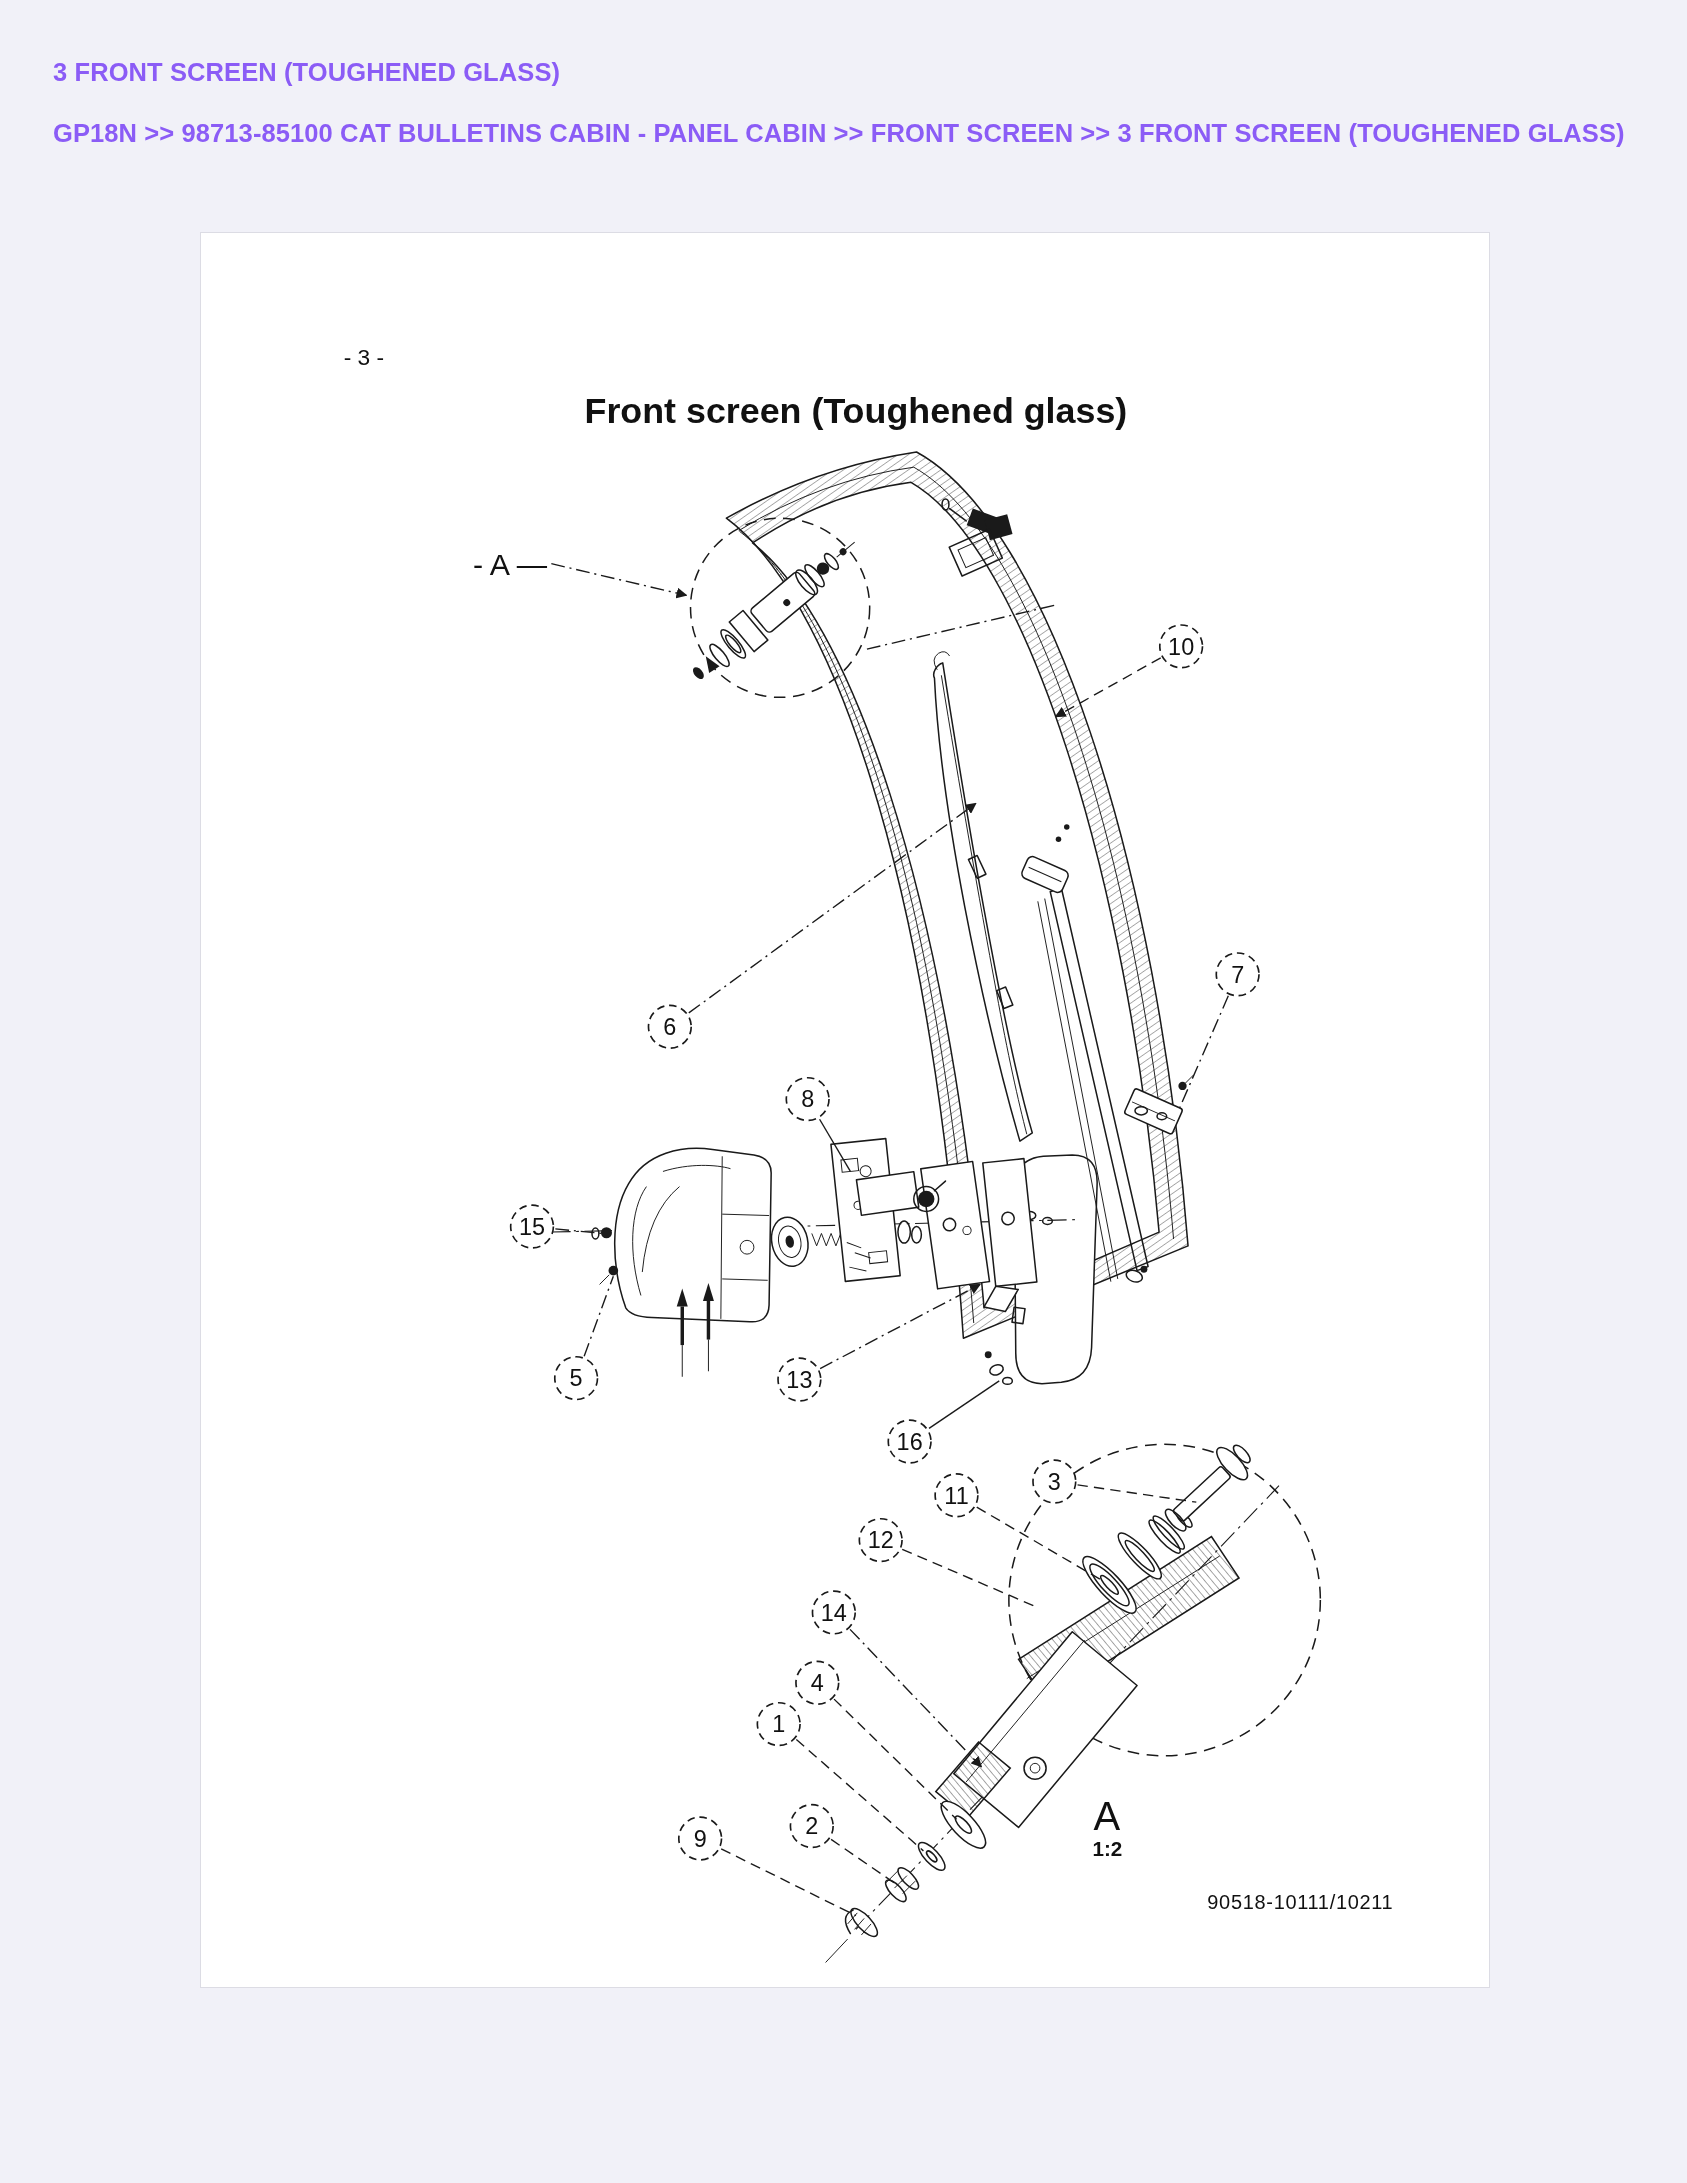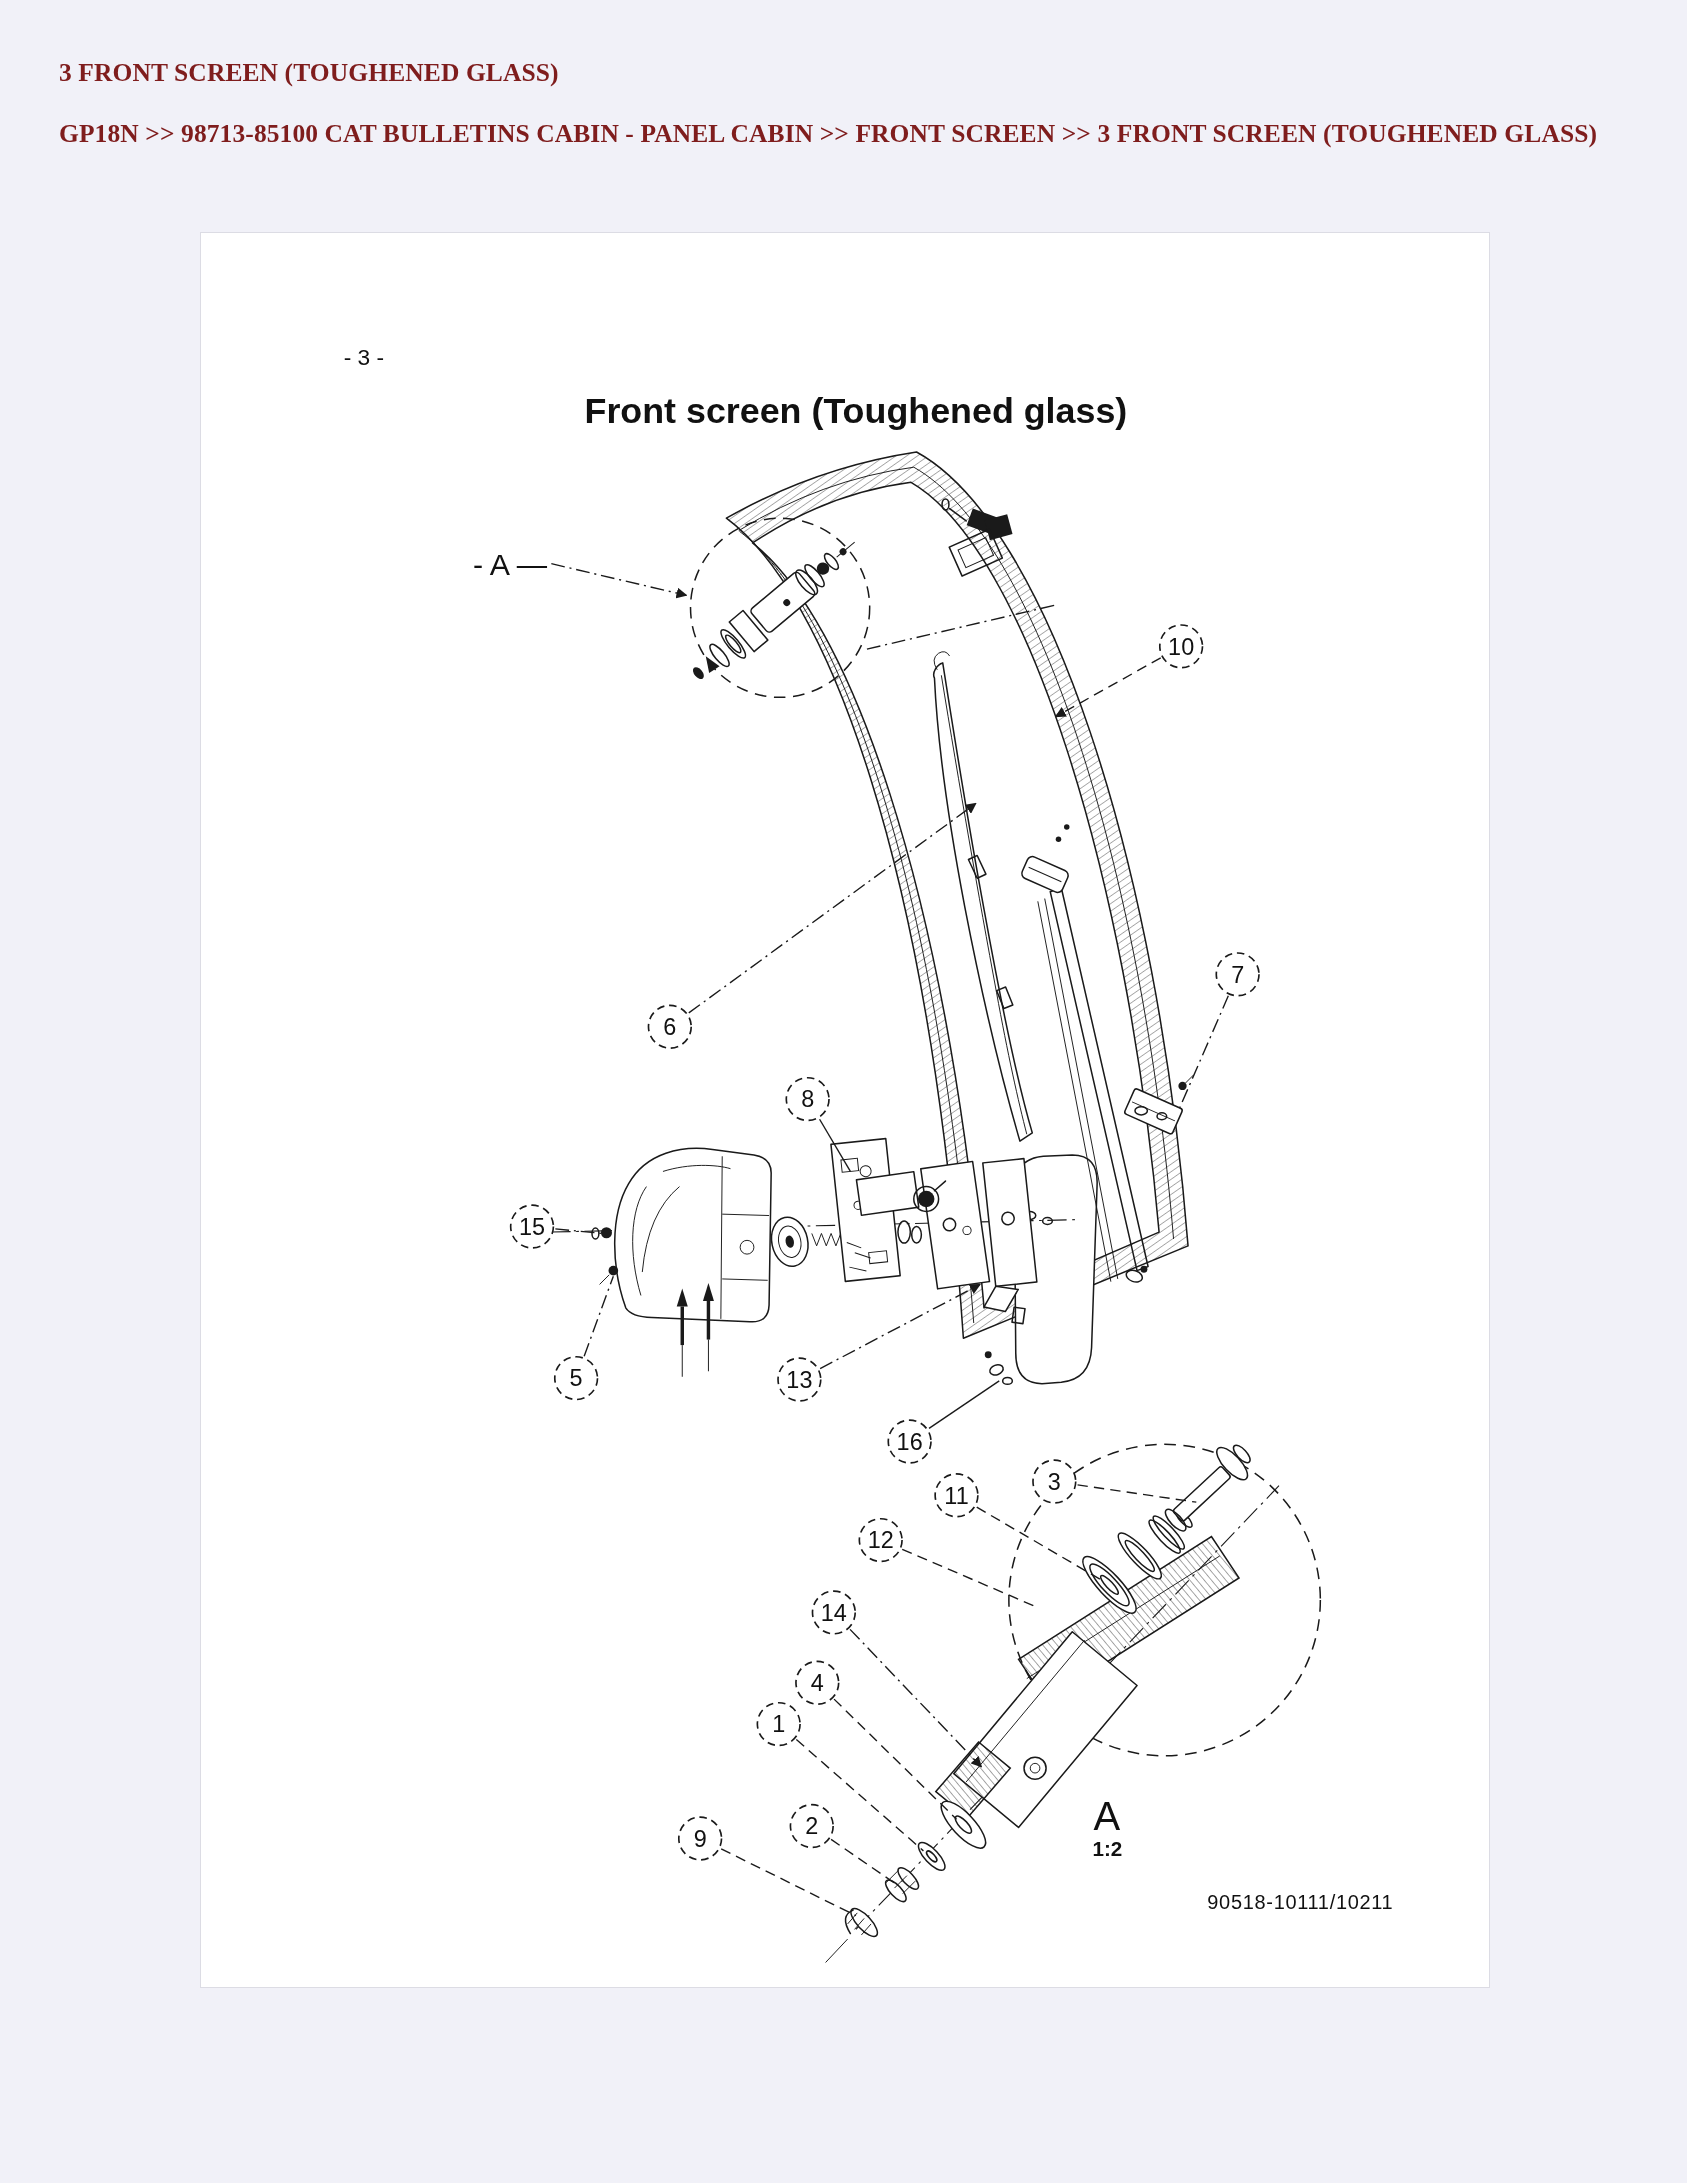--- a/index.html
+++ b/index.html
@@ -1,21 +1,21 @@
 <!DOCTYPE html>
 <html style="font-size:11px"><head>
 <meta charset="utf-8">
 <style>
   html,body{margin:0;padding:0;}
   body{
     width:1687px;height:2183px;position:relative;overflow:hidden;
     background:#f1f1f8;
     font-family:"Liberation Sans",sans-serif;color:#0d0d0d;
   }
-  .hdr{position:absolute;left:59px;white-space:nowrap;font-weight:700;color:#7f1d1d;font-family:Liberation Serif, serif;}
+  .hdr{position:absolute;left:53px;white-space:nowrap;font-weight:700;color:#8b5cf6;}
   #heading{top:58px;font-size:25.5px;letter-spacing:0.1px;}
   #breadcrumb{top:119px;font-size:25.5px;letter-spacing:0.1px;}
   #paper{position:absolute;left:200px;top:232px;width:1290px;height:1756px;
     background:#ffffff;border:0.7px solid #dcdce4;box-sizing:border-box;}
   svg{position:absolute;left:0;top:0;}
   svg text{font-family:"Liberation Sans",sans-serif;fill:#111;}
   .title{font-size:52px;font-weight:700;}
   .t33{font-size:33px;}
   .t44{font-size:44px;}
   .t58{font-size:58px;font-weight:400;letter-spacing:2px;}

